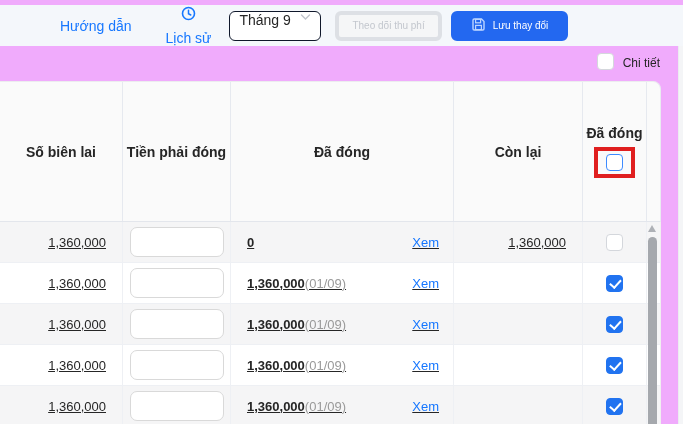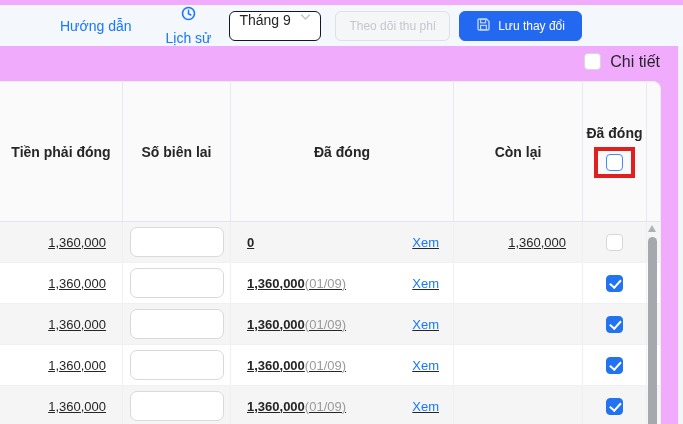--- a/index.html
+++ b/index.html
@@ -11,30 +11,30 @@
   .stage{position:relative;width:683px;height:424px;overflow:hidden;background:#f0abfc;}
 
   
   .toolbar{position:absolute;top:5px;left:0;width:683px;height:41px;background:#f4f7fb;
     display:flex;align-items:center;font-size:14px;}
   .tb-link{display:flex;align-items:center;gap:6px;color:var(--blue);cursor:pointer;white-space:nowrap;}
   .tb-link.guide{margin-left:60px;}
   .tb-link.history{margin-left:34px;flex-direction:column;}
   .select{margin-left:18px;height:30px;width:92px;background:#fff;border:1px solid #0f172a;border-radius:6px;
     display:flex;justify-content:space-between;padding:0 9px;color:var(--txt);}
-  .btn{height:30px;display:flex;align-items:center;gap:7px;border-radius:6px;border:1px solid #22c55e;
-    background:#fff;color:var(--txt);padding:0 13px;white-space:nowrap;font-size:12px;cursor:pointer;justify-content:flex-end;}
+  .btn{height:30px;display:flex;align-items:center;gap:7px;border-radius:6px;border:4px solid #22c55e;
+    background:#fff;color:var(--txt);padding:0 13px;white-space:nowrap;font-size:10px;cursor:pointer;justify-content:flex-end;}
   .btn.disabled{margin-left:14px;background:#f5f6f7;border-color:#dde0e5;color:#c3c7ce;cursor:not-allowed;}
   .btn.white{margin-left:10px;}
   .btn.primary{margin-left:9px;margin-right:-8px;background:var(--btn-blue);border-color:var(--btn-blue);
     color:#fff;padding:0 16px;}
   .chev{color:#c0c4cc;font-size:11px;line-height:1;}
 
   
-  .detail{position:absolute;top:53px;right:23px;display:flex;align-items:flex-start;gap:9px;font-size:16px;color:var(--txt);}
+  .detail{position:absolute;top:53px;right:23px;display:flex;align-items:flex-end;gap:9px;font-size:12px;color:var(--txt);}
 
   
   .cb{width:17px;height:17px;border-radius:4px;background:#fff;border:1.5px solid #d4d7dc;position:relative;flex:0 0 auto;cursor:pointer;}
   .cb.blue-border{border-color:#3d8bff;}
   .cb.checked{background:var(--cb-blue);border-color:var(--cb-blue);}
   .cb.checked::after{content:"";position:absolute;left:5px;top:1.5px;width:4.5px;height:9px;
     border:solid #fff;border-width:0 2px 2px 0;transform:rotate(42deg);}
 
   
   .table{position:absolute;top:81px;left:0;width:661px;}
@@ -109,22 +109,22 @@
     </button>
   </div>
 
   <div class="detail">
     <span class="cb"></span>
     <span>Chi tiết</span>
   </div>
 
   <div class="table">
     <div class="thead">
+      <div class="th">Số biên lai</div>
       <div class="th">Tiền phải đóng</div>
-      <div class="th">Số biên lai</div>
       <div class="th">Đã đóng</div>
       <div class="th">Còn lại</div>
       <div class="th stack">
         <span>Đã đóng</span>
         <span class="red-box">
           <span class="cb blue-border"></span>
         </span>
       </div>
       <div class="th"></div>
     </div>

